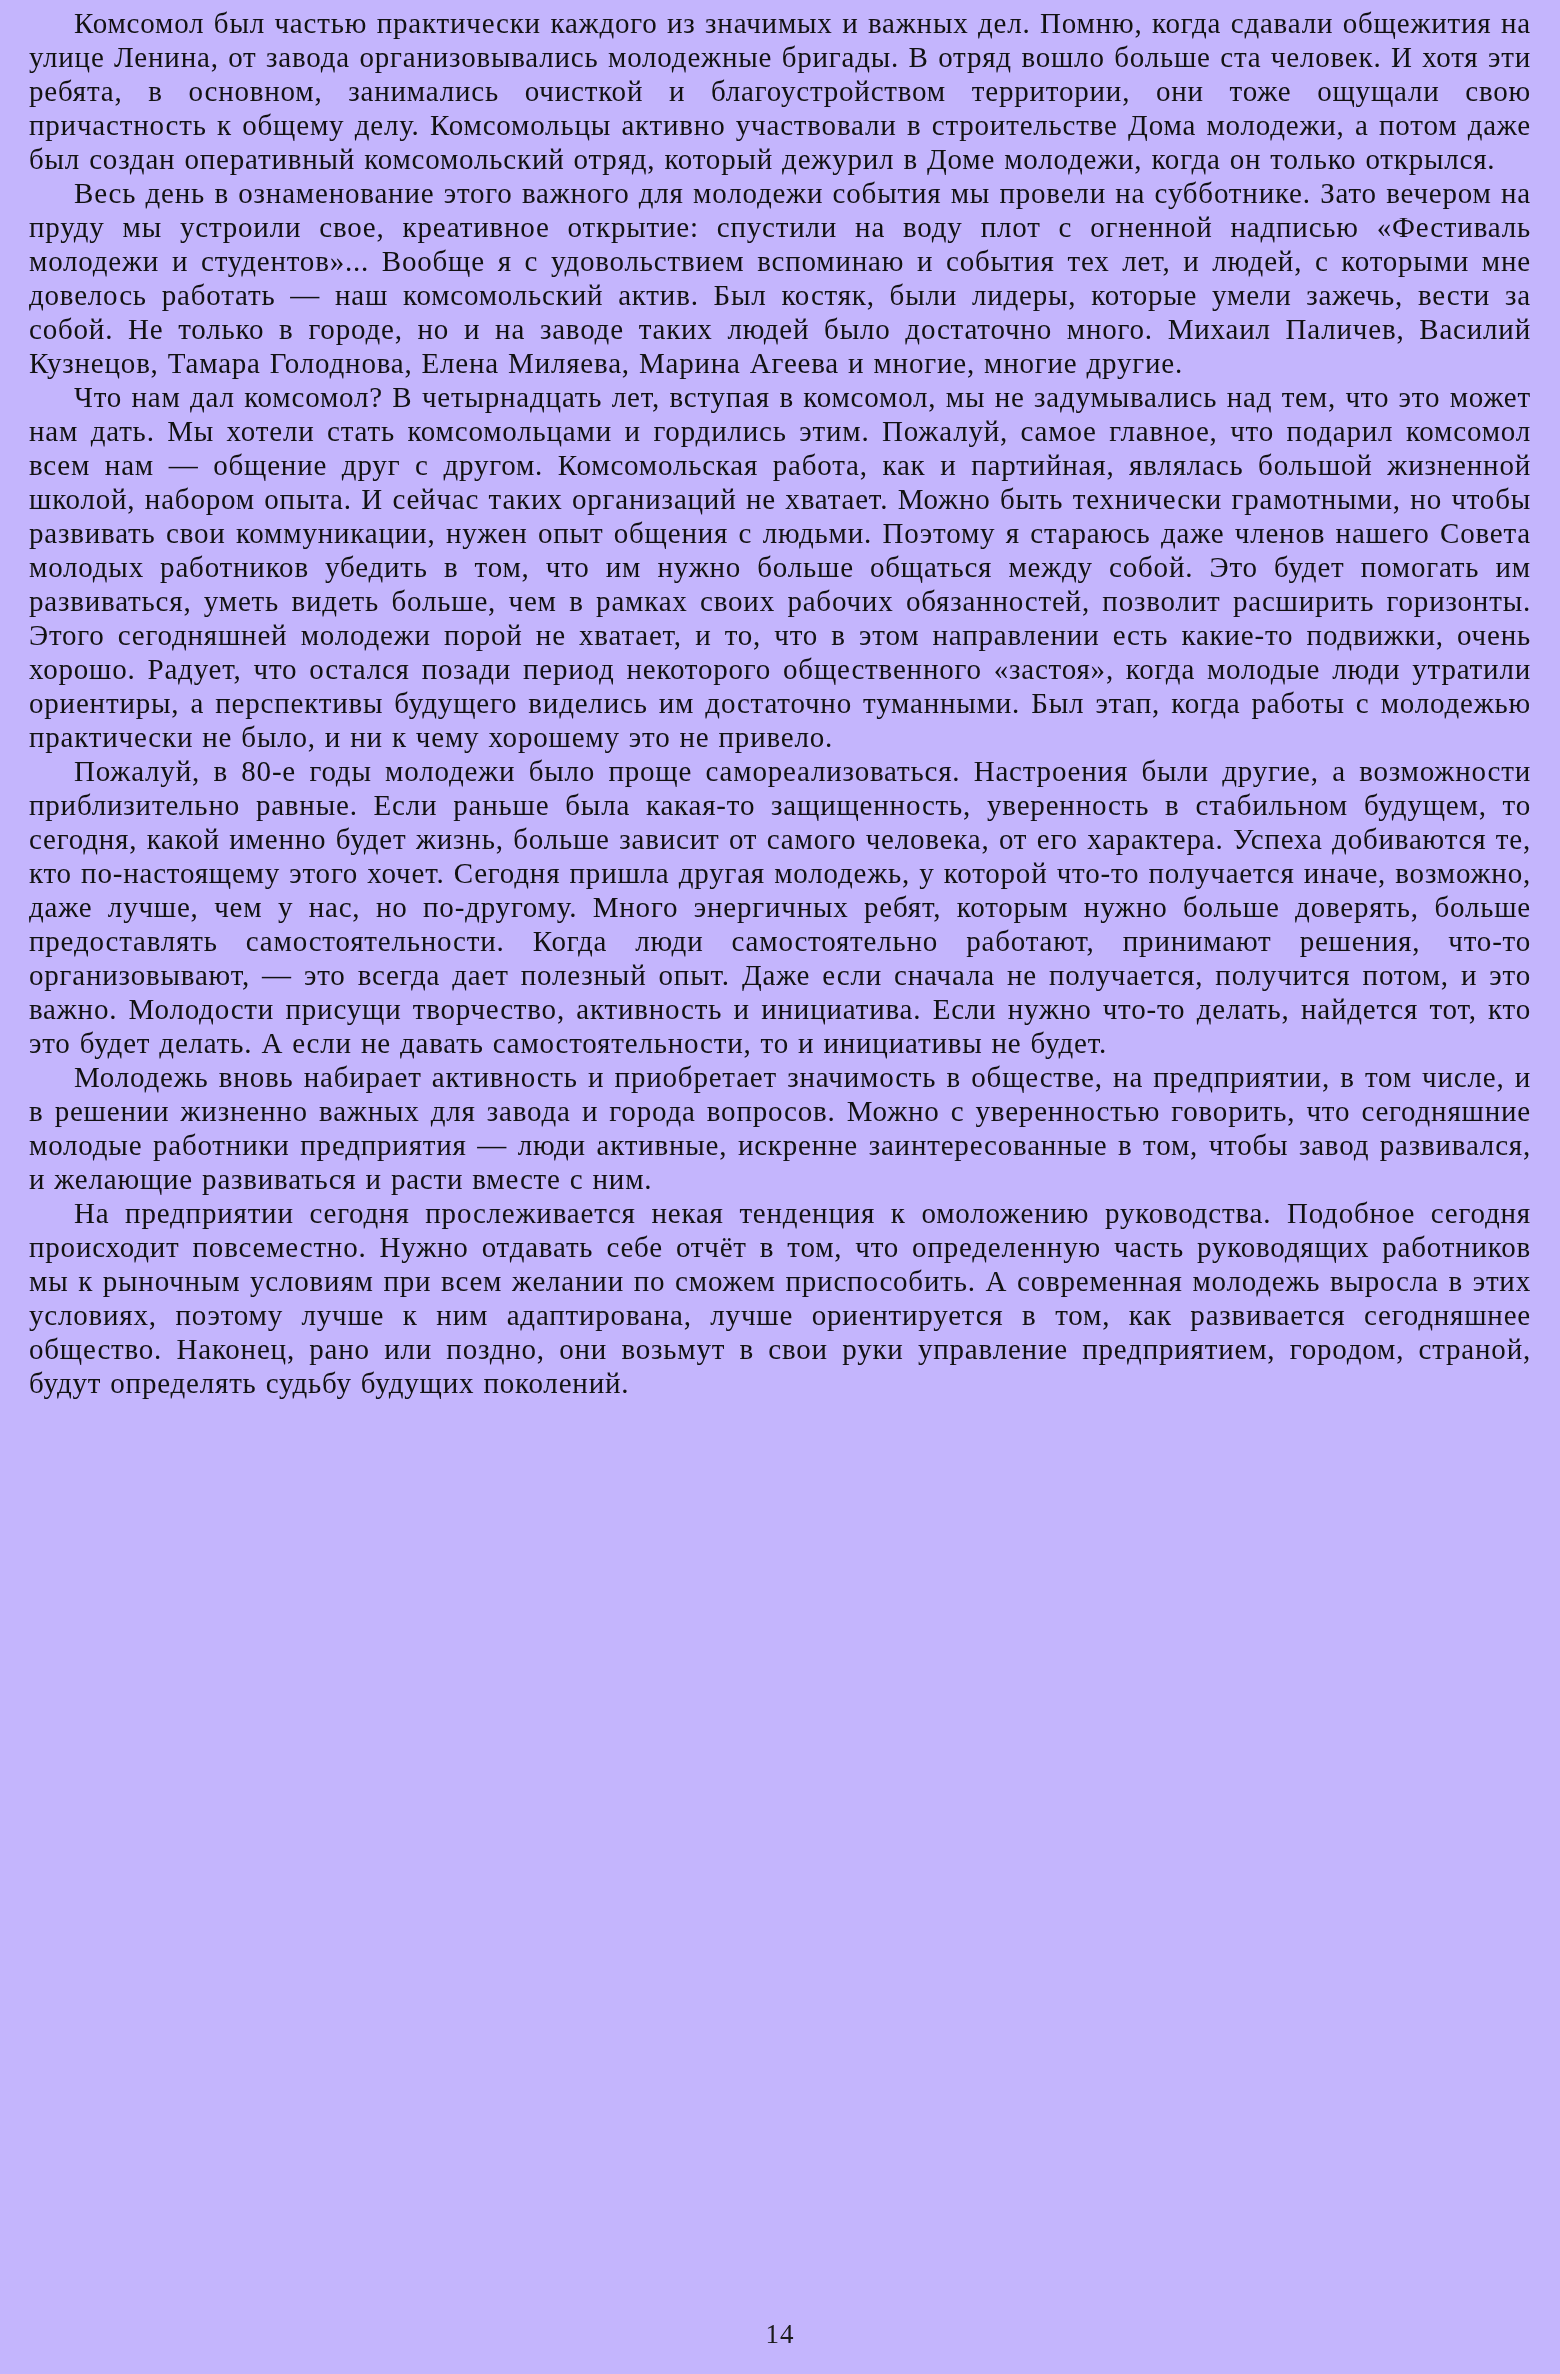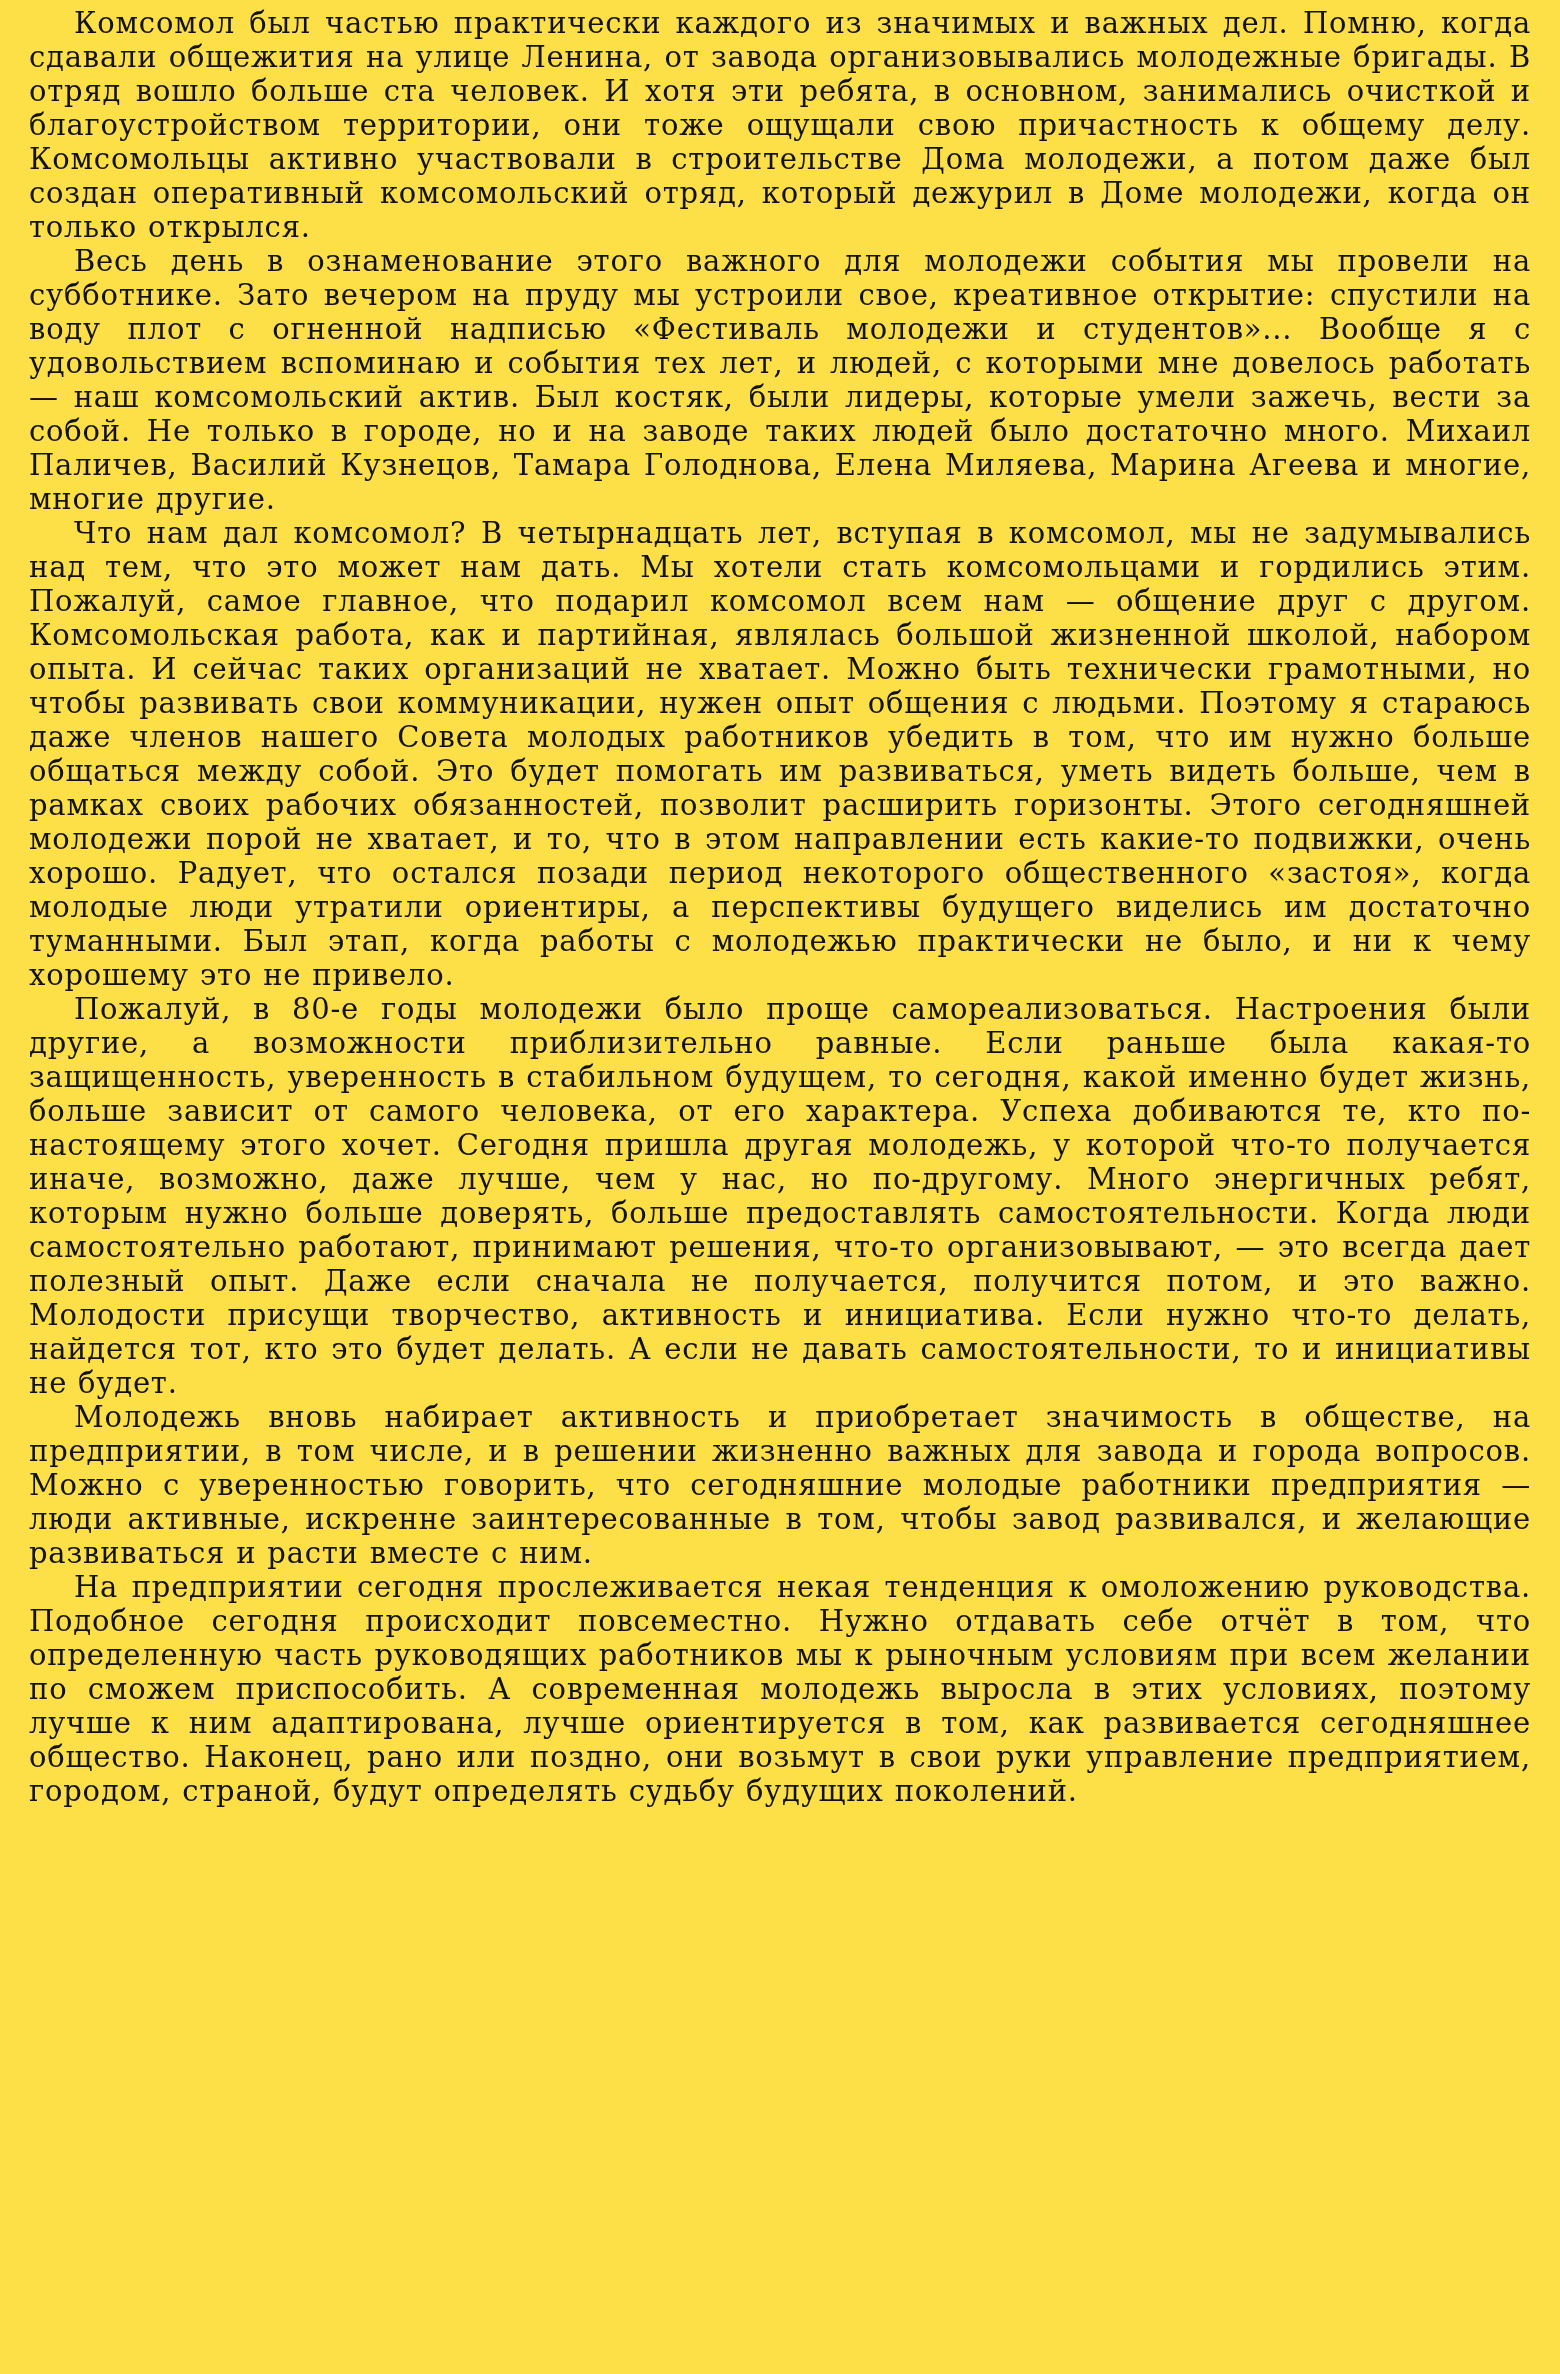--- a/index.html
+++ b/index.html
@@ -12,22 +12,23 @@
     height: 2375px;
     font-family: "DejaVu Serif", "Liberation Serif", serif;
     color: #121212;
   }
   .page {
     position: relative;
     width: 1560px;
     height: 2375px;
     box-sizing: border-box;
     padding: 5.9px 29px 0 29px;
-    background: #fde047;
+    background: #c4b5fd;
     overflow: hidden;
+    font-family: Liberation Serif, serif;
   }
   .text-block p {
     margin: 0;
     text-align: justify;
     text-indent: 45px;
     font-size: 29px;
     line-height: 34px;
     letter-spacing: 0.8px;
     word-spacing: 1px;
   }
@@ -47,14 +48,15 @@
 
 <div class="page">
   <div class="text-block">
     <p>Комсомол был частью практически каждого из значимых и важных дел. Помню, когда сдавали общежития на улице Ленина, от завода организовывались молодежные бригады. В отряд вошло больше ста человек. И хотя эти ребята, в основном, занимались очисткой и благоустройством территории, они тоже ощущали свою причастность к общему делу. Комсомольцы активно участвовали в строительстве Дома молодежи, а потом даже был создан оперативный комсомольский отряд, который дежурил в Доме молодежи, когда он только открылся.</p>
     <p>Весь день в ознаменование этого важного для молодежи события мы провели на субботнике. Зато вечером на пруду мы устроили свое, креативное открытие: спустили на воду плот с огненной надписью «Фестиваль молодежи и студентов»... Вообще я с удовольствием вспоминаю и события тех лет, и людей, с которыми мне довелось работать — наш комсомольский актив. Был костяк, были лидеры, которые умели зажечь, вести за собой. Не только в городе, но и на заводе таких людей было достаточно много. Михаил Паличев, Василий Кузнецов, Тамара Голоднова, Елена Миляева, Марина Агеева и многие, многие другие.</p>
     <p>Что нам дал комсомол? В четырнадцать лет, вступая в комсомол, мы не задумывались над тем, что это может нам дать. Мы хотели стать комсомольцами и гордились этим. Пожалуй, самое главное, что подарил комсомол всем нам — общение друг с другом. Комсомольская работа, как и партийная, являлась большой жизненной школой, набором опыта. И сейчас таких организаций не хватает. Можно быть технически грамотными, но чтобы развивать свои коммуникации, нужен опыт общения с людьми. Поэтому я стараюсь даже членов нашего Совета молодых работников убедить в том, что им нужно больше общаться между собой. Это будет помогать им развиваться, уметь видеть больше, чем в рамках своих рабочих обязанностей, позволит расширить горизонты. Этого сегодняшней молодежи порой не хватает, и то, что в этом направлении есть какие-то подвижки, очень хорошо. Радует, что остался позади период некоторого общественного «застоя», когда молодые люди утратили ориентиры, а перспективы будущего виделись им достаточно туманными. Был этап, когда работы с молодежью практически не было, и ни к чему хорошему это не привело.</p>
     <p>Пожалуй, в 80-е годы молодежи было проще самореализоваться. Настроения были другие, а возможности приблизительно равные. Если раньше была какая-то защищенность, уверенность в стабильном будущем, то сегодня, какой именно будет жизнь, больше зависит от самого человека, от его характера. Успеха добиваются те, кто по-настоящему этого хочет. Сегодня пришла другая молодежь, у которой что-то получается иначе, возможно, даже лучше, чем у нас, но по-другому. Много энергичных ребят, которым нужно больше доверять, больше предоставлять самостоятельности. Когда люди самостоятельно работают, принимают решения, что-то организовывают, — это всегда дает полезный опыт. Даже если сначала не получается, получится потом, и это важно. Молодости присущи творчество, активность и инициатива. Если нужно что-то делать, найдется тот, кто это будет делать. А если не давать самостоятельности, то и инициативы не будет.</p>
     <p>Молодежь вновь набирает активность и приобретает значимость в обществе, на предприятии, в том числе, и в решении жизненно важных для завода и города вопросов. Можно с уверенностью говорить, что сегодняшние молодые работники предприятия — люди активные, искренне заинтересованные в том, чтобы завод развивался, и желающие развиваться и расти вместе с ним.</p>
     <p>На предприятии сегодня прослеживается некая тенденция к омоложению руководства. Подобное сегодня происходит повсеместно. Нужно отдавать себе отчёт в том, что определенную часть руководящих работников мы к рыночным условиям при всем желании по сможем приспособить. А современная молодежь выросла в этих условиях, поэтому лучше к ним адаптирована, лучше ориентируется в том, как развивается сегодняшнее общество. Наконец, рано или поздно, они возьмут в свои руки управление предприятием, городом, страной, будут определять судьбу будущих поколений.</p>
   </div>
+  <div class="page-number">14</div>
 </div>
 
 
 </body></html>

